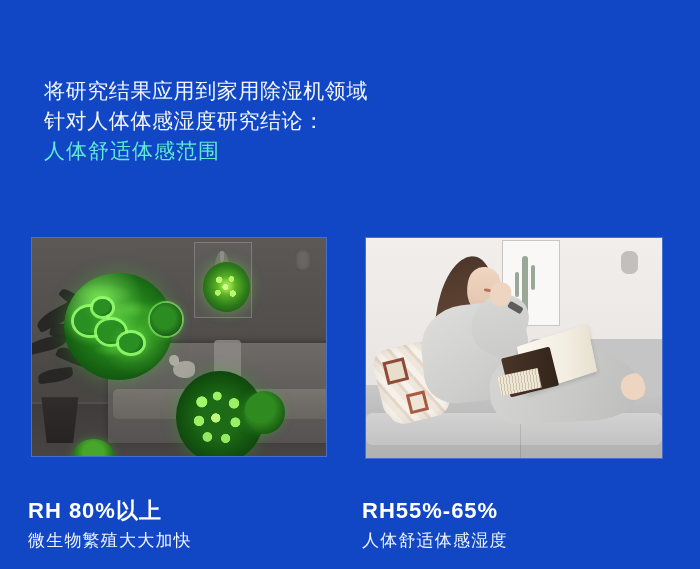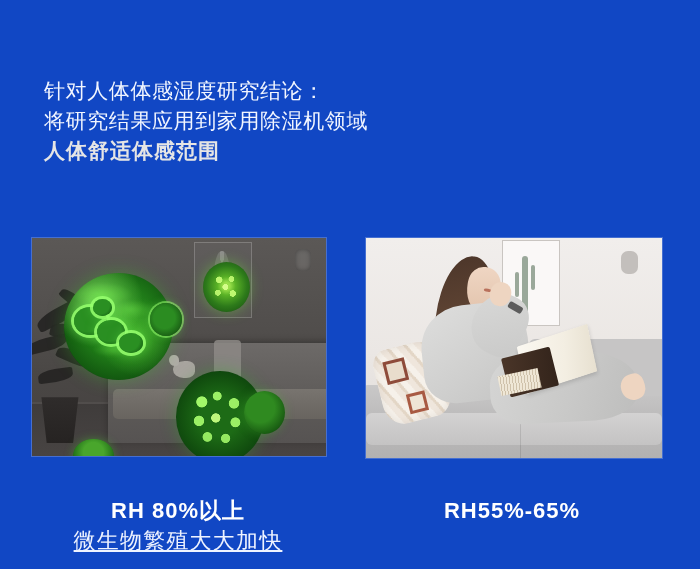--- a/index.html
+++ b/index.html
@@ -42,22 +42,22 @@
     width: 480px;
   }
   .copy-line {
     font-size: 21px;
     line-height: 30px;
     color: #f2f6ff;
     letter-spacing: 0.6px;
     white-space: nowrap;
   }
   .copy-line.bold {
-    font-weight: 700;
-    color: #e5e5e5;
+    font-weight: 400;
+    color: #5eead4;
     letter-spacing: 1px;
   }
   .copy-line .em {
     font-weight: 700;
     color: #ffffff;
     letter-spacing: 0.4px;
   }
 
   
   .photo {
@@ -554,52 +554,51 @@
     width: 5%;
     height: 3%;
     background: #5c5c5c;
     border-radius: 2px;
     transform: rotate(30deg);
   }
 
   
   .caption {
     position: absolute;
-    text-align: center;
+    text-align: left;
     width: 300px;
   }
   .cap-left  { left: 28px;  top: 497px; }
   .cap-right { left: 362px; top: 497px; }
   .cap-title {
     font-size: 22px;
     font-weight: 700;
     color: #ffffff;
     letter-spacing: 1px;
     line-height: 28px;
     white-space: nowrap;
   }
   .cap-sub {
     margin-top: 4px;
-    font-size: 22px;
+    font-size: 17px;
     color: #eef3ff;
     letter-spacing: 1.2px;
     line-height: 24px;
     white-space: nowrap;
-    text-decoration: underline;
   }
 </style>
 </head>
 <body>
 
 <div class="poster">
 
 
   <div class="copy">
+    <div class="copy-line">将研究结果应用到家用除湿机领域</div>
     <div class="copy-line">针对人体体感湿度研究结论：</div>
-    <div class="copy-line">将研究结果应用到家用除湿机领域</div>
     <div class="copy-line bold">人体舒适体感范围</div>
   </div>
 
   <div class="photo photo-left">
     <div class="room-dim">
       <div class="dim-floor"></div>
       <div class="dim-wall-seam"></div>
       <div class="dim-art"></div>
       <div class="dim-knob"></div>
 
@@ -662,15 +661,16 @@
     </div>
   </div>
 
   <div class="caption cap-left">
     <div class="cap-title">RH 80%以上</div>
     <div class="cap-sub">微生物繁殖大大加快</div>
   </div>
 
   <div class="caption cap-right">
     <div class="cap-title">RH55%-65%</div>
+    <div class="cap-sub">人体舒适体感湿度</div>
   </div>
 
 </div>
 
 </body></html>

